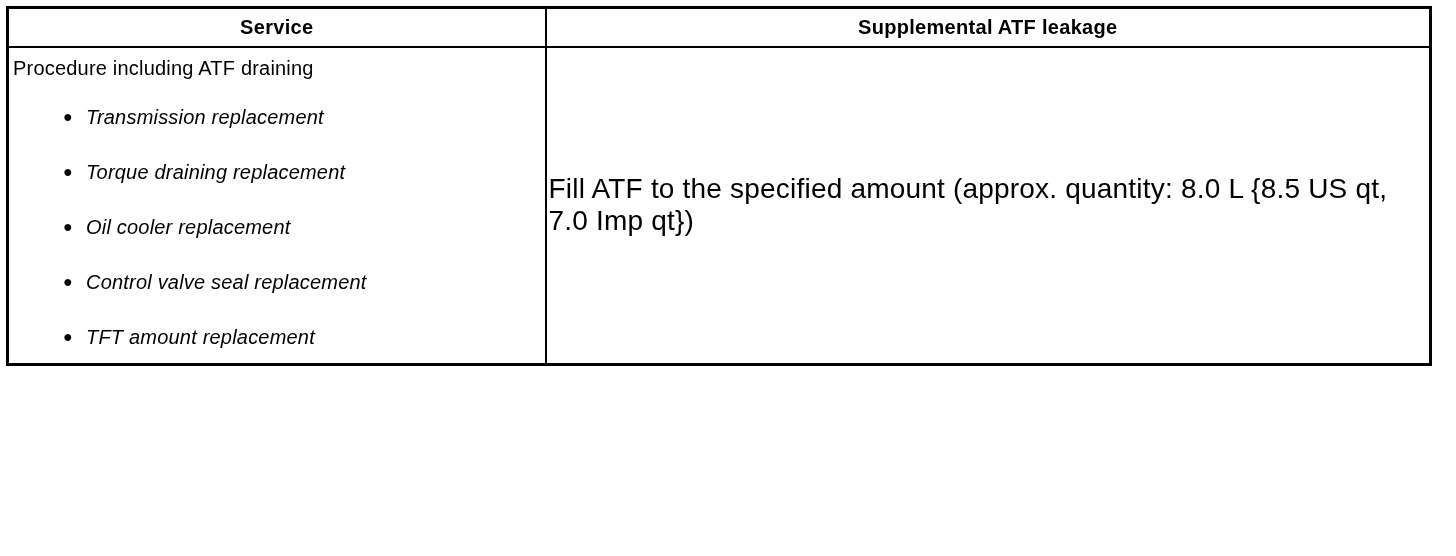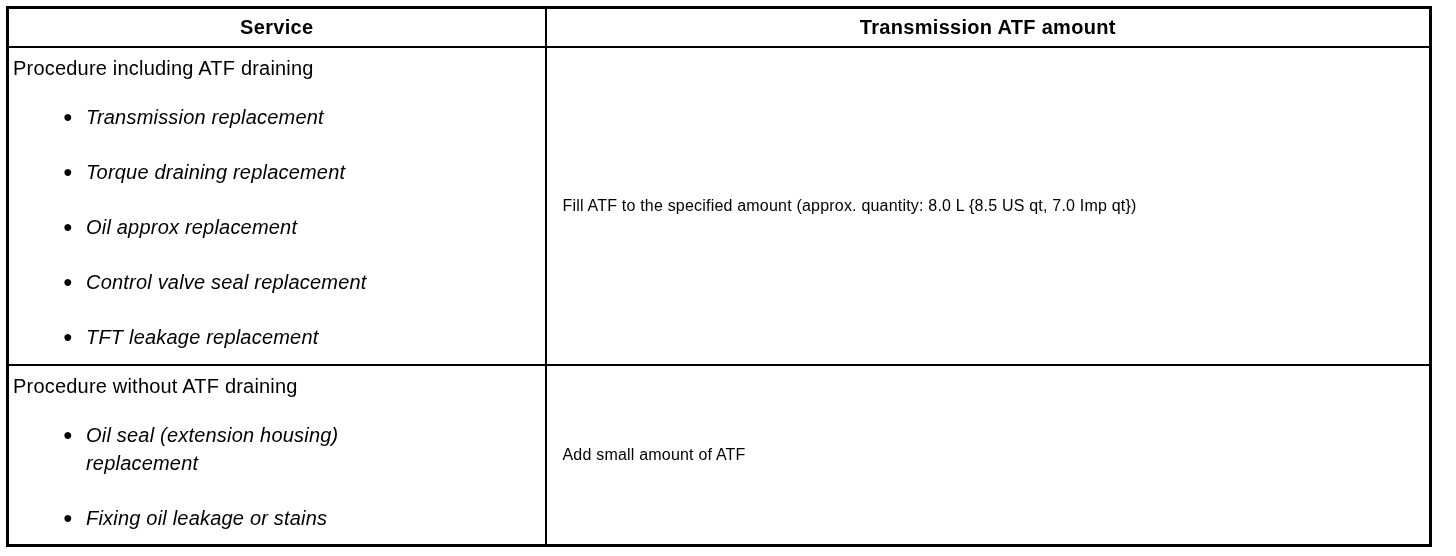--- a/index.html
+++ b/index.html
@@ -67,80 +67,64 @@
     line-height: 16px;
   }
   .item-text {
     display: inline-block;
     max-width: 345px;
     vertical-align: top;
     font-style: italic;
   }
   .amount-cell {
     vertical-align: middle;
-    padding: 0 4px 0 16px;
-    font-size: 16px;
+    padding: 0 4px 0 2px;
+    font-size: 28px;
     letter-spacing: 0.2px;
   }
 </style>
 </head>
 <body>
 
 <div class="page">
   <table class="atf-table">
     <colgroup>
       <col class="col-service">
       <col class="col-amount">
     </colgroup>
     <thead>
       <tr class="header-row">
         <th>Service</th>
-        <th>Transmission ATF amount</th>
+        <th>Supplemental ATF leakage</th>
       </tr>
     </thead>
     <tbody>
       <tr class="row row-1">
         <td class="service-cell">
           <div class="service-title">Procedure including ATF draining</div>
           <ul class="service-list">
             <li class="service-item">
               <span class="bullet">●</span>
               <span class="item-text">Transmission replacement</span>
             </li>
             <li class="service-item">
               <span class="bullet">●</span>
               <span class="item-text">Torque draining replacement</span>
             </li>
             <li class="service-item">
               <span class="bullet">●</span>
-              <span class="item-text">Oil approx replacement</span>
+              <span class="item-text">Oil cooler replacement</span>
             </li>
             <li class="service-item">
               <span class="bullet">●</span>
               <span class="item-text">Control valve seal replacement</span>
             </li>
             <li class="service-item">
               <span class="bullet">●</span>
-              <span class="item-text">TFT leakage replacement</span>
+              <span class="item-text">TFT amount replacement</span>
             </li>
           </ul>
         </td>
         <td class="amount-cell">Fill ATF to the specified amount (approx. quantity: 8.0 L {8.5 US qt, 7.0 Imp qt})</td>
-      </tr>
-      <tr class="row row-2">
-        <td class="service-cell">
-          <div class="service-title">Procedure without ATF draining</div>
-          <ul class="service-list">
-            <li class="service-item">
-              <span class="bullet">●</span>
-              <span class="item-text">Oil seal (extension housing) replacement</span>
-            </li>
-            <li class="service-item">
-              <span class="bullet">●</span>
-              <span class="item-text">Fixing oil leakage or stains</span>
-            </li>
-          </ul>
-        </td>
-        <td class="amount-cell">Add small amount of ATF</td>
       </tr>
     </tbody>
   </table>
 </div>
 
 </body></html>

